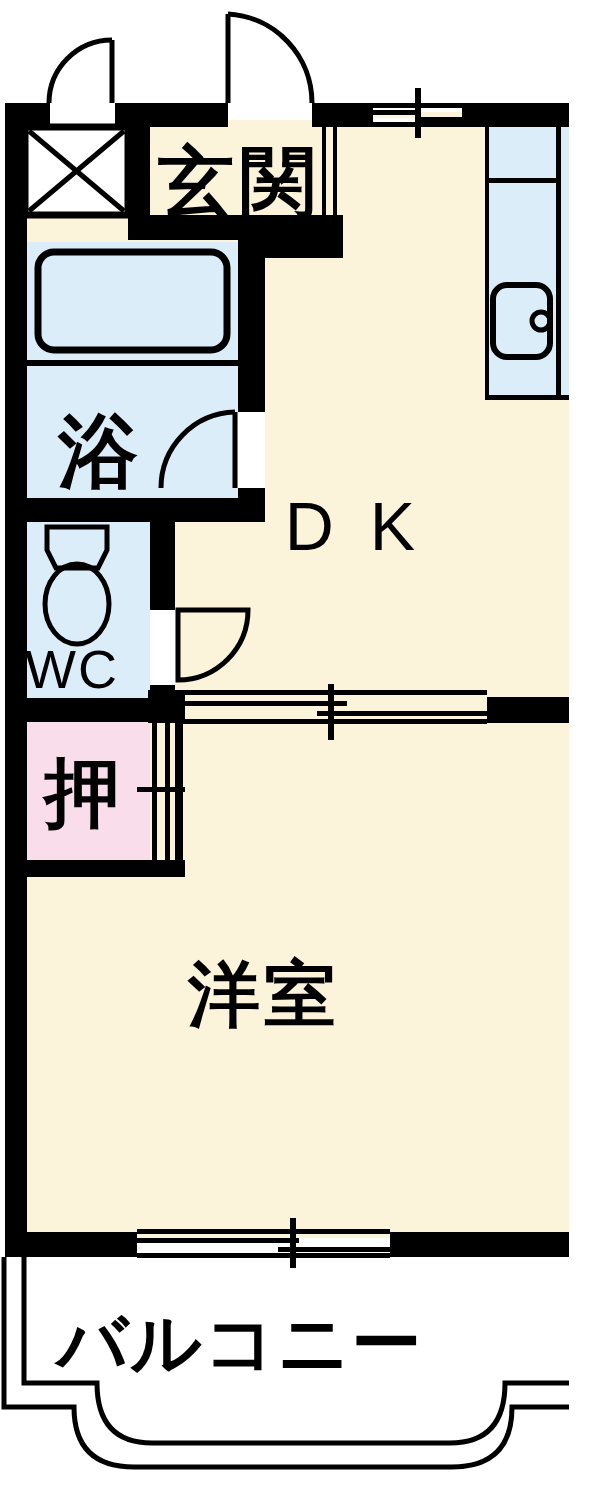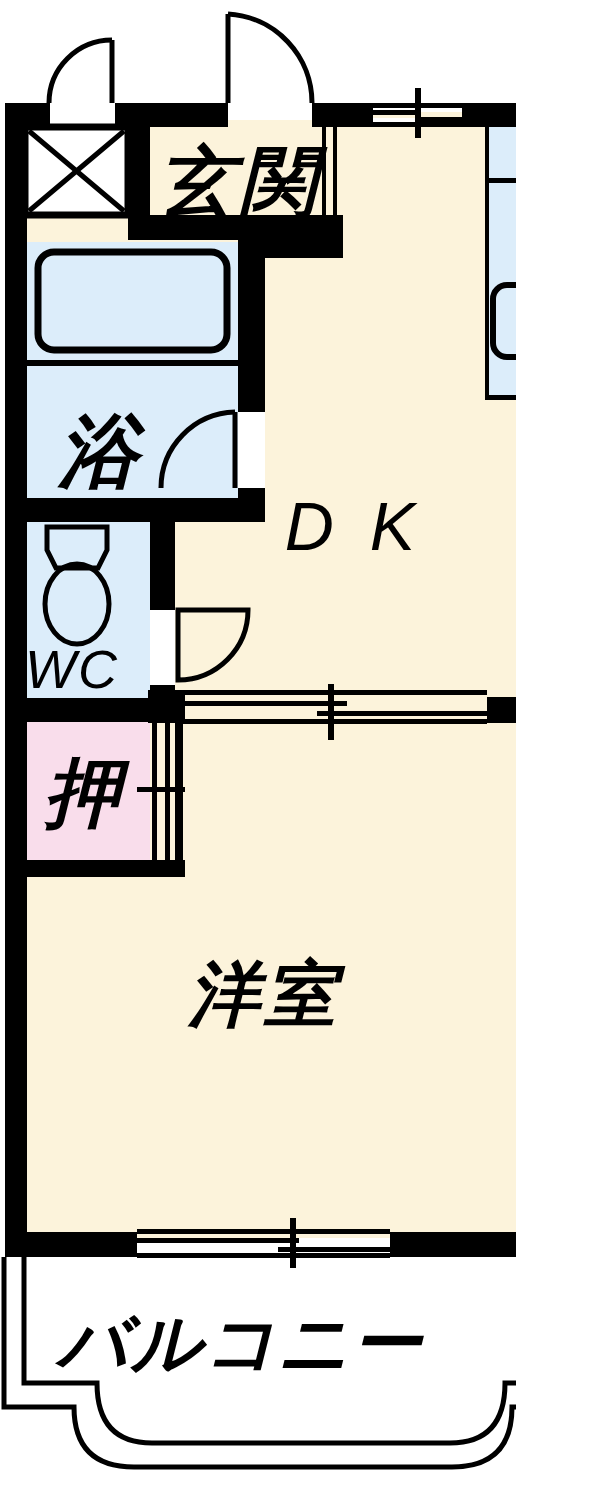--- a/index.html
+++ b/index.html
@@ -1,16 +1,16 @@
 <!DOCTYPE html>
 <html style="--floor: #FCF3DB; --wet_area: #DCEDFA; --closet: #F9DDEB; --wall: #000000; --background: #FFFFFF; --text: #000000;"><head>
 <meta charset="utf-8">
 <style>
   html,body{margin:0;padding:0;background:#fff;}
-  .page{position:relative;width:516px;height:1486px;background:var(--background,#fff);overflow:hidden;font-style:italic;}
+  .page{position:relative;width:569px;height:1486px;background:var(--background,#fff);overflow:hidden;}
   svg{display:block;}
   .f-floor{fill:var(--floor,#FCF3DB);}
   .f-wet{fill:var(--wet_area,#DCEDFA);}
   .f-closet{fill:var(--closet,#F9DDEB);}
   .f-wall{fill:var(--wall,#000);}
   .f-white{fill:var(--background,#fff);}
   .ln{stroke:var(--wall,#000);stroke-width:5;fill:none;}
   .ln6{stroke:var(--wall,#000);stroke-width:6;fill:none;}
   .ln7{stroke:var(--wall,#000);stroke-width:7;fill:none;}
   .lbl{font-family:"Liberation Sans","DejaVu Sans",sans-serif;fill:var(--text,#000);font-weight:600;}

